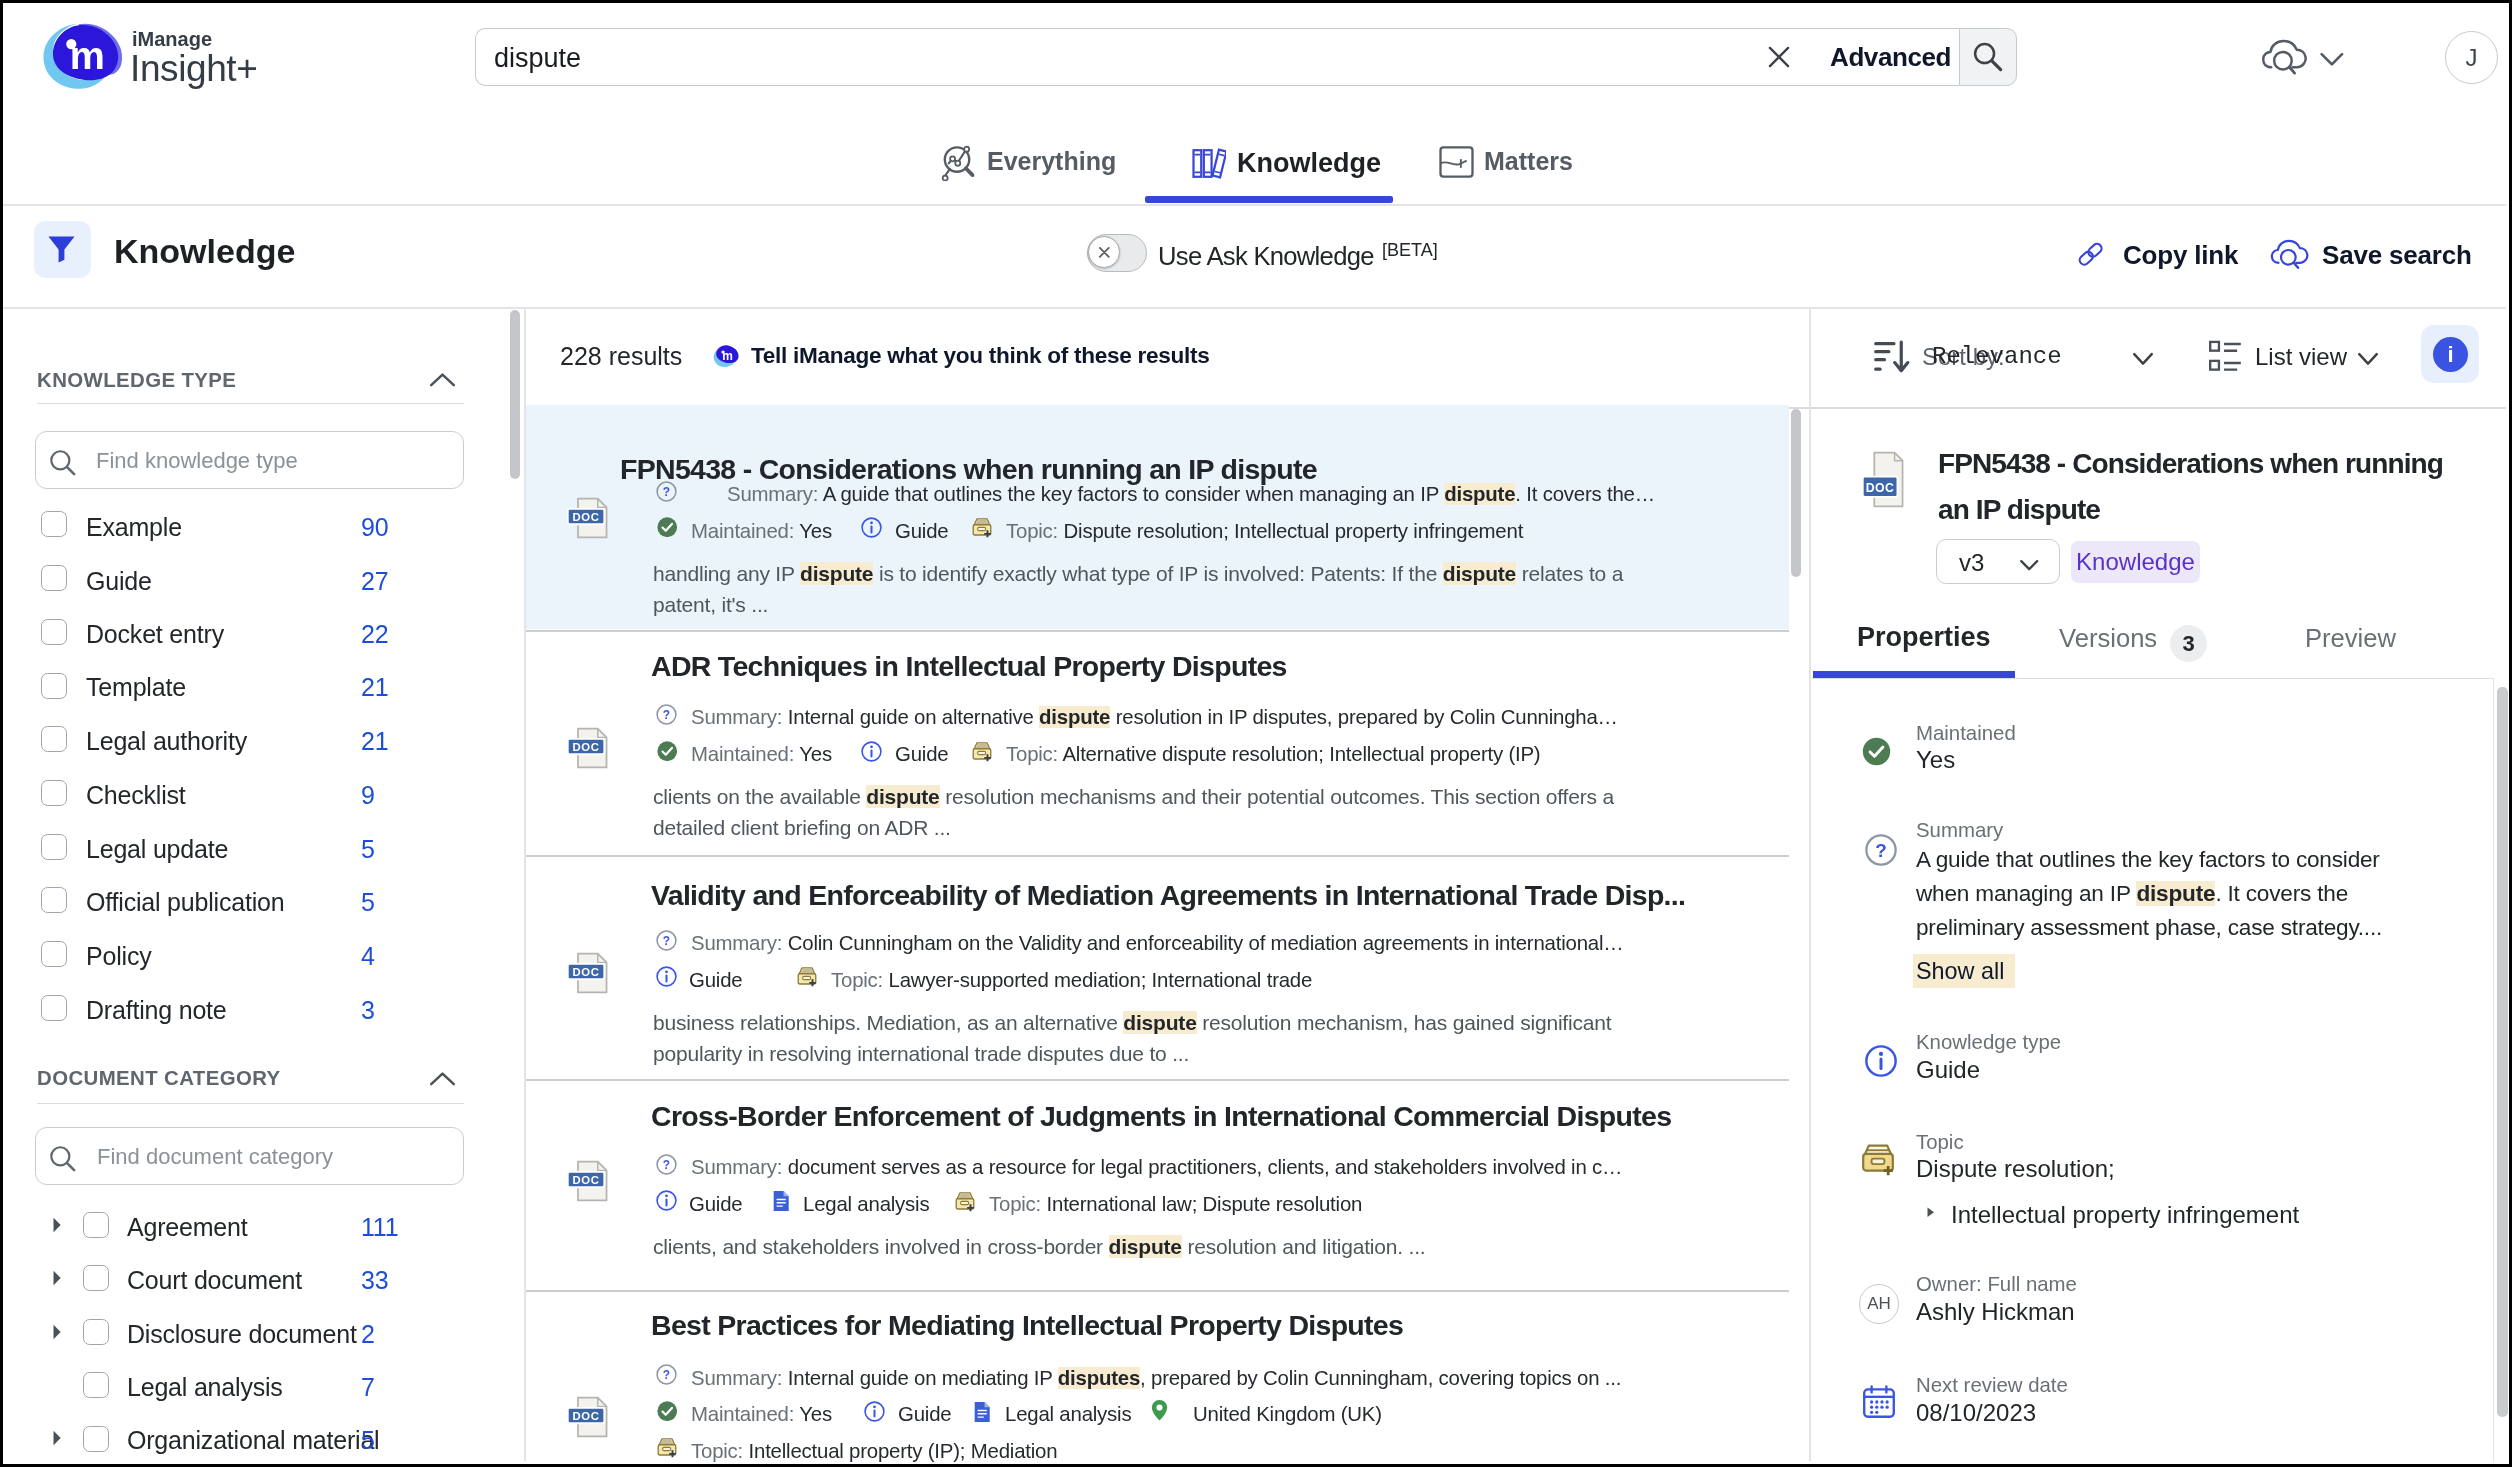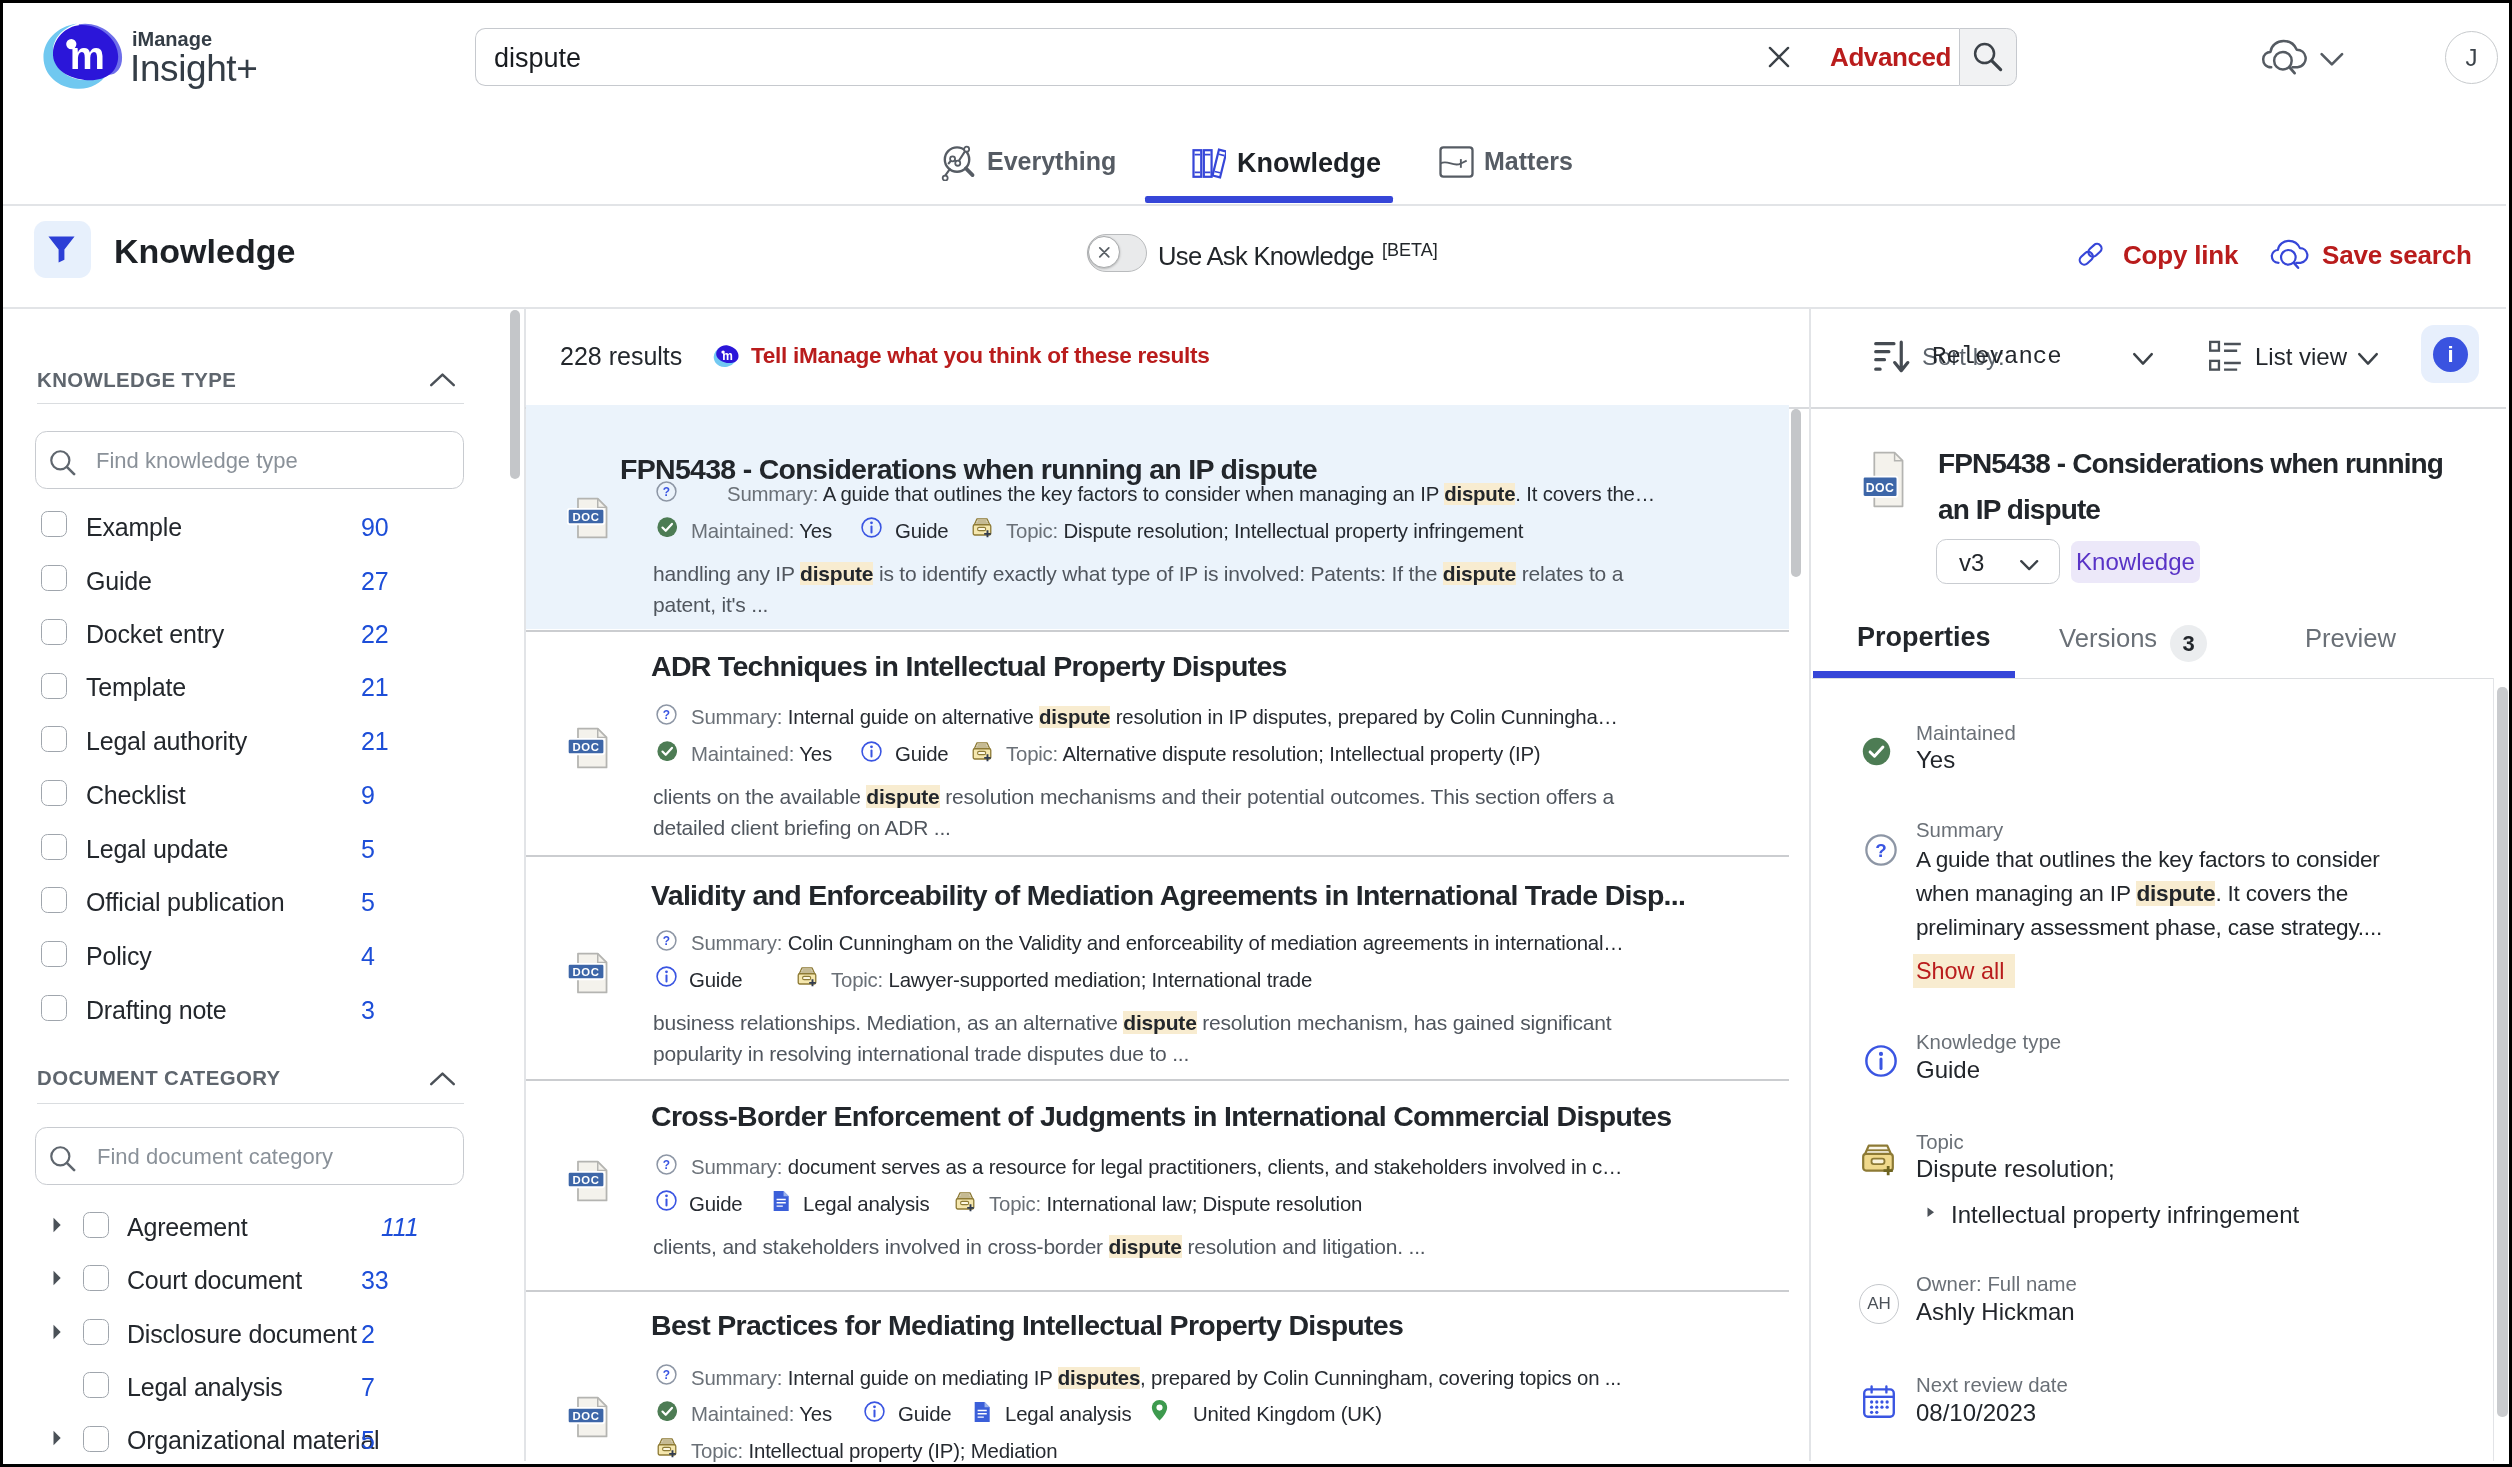--- a/index.html
+++ b/index.html
@@ -2,21 +2,21 @@
 <html style="font-size:11.7px"><head>
 <meta charset="utf-8">
 <style>
 * { margin:0; padding:0; box-sizing:border-box; }
 html,body { width:2512px; height:1468px; background:#000; overflow:hidden; }
 #app { position:absolute; left:0; top:0; width:2512px; height:1468px; background:#fff; overflow:hidden;
   font-family:"Liberation Sans", sans-serif; }
 .abs { position:absolute; }
 .hl { background:#f8ecd0; font-weight:bold; color:#22262b; }
 .ico { position:absolute; }
-.blue { color:#b91c1c; }
+.blue { color:#0f172a; }
 .divh { position:absolute; background:#cbcdd0; height:1.5px; }
 .divl { position:absolute; background:#e2e4e7; }
 .cb { position:absolute; width:25.6px; height:25.6px; border:1.8px solid #a0a6ad; border-radius:6.6px; background:#fff; }
 .sbox { position:absolute; border:1.5px solid #c8cbd0; border-radius:10.2px; background:#fff; }
 .srow-label { position:absolute; font-size:25px; color:#23272c; letter-spacing:-0.2px; }
 .srow-count { position:absolute; font-size:25px; color:#1d4ed8; text-align:left; width:102px; letter-spacing:-0.2px; }
 .mlbl { color:#6a7077; }
 .mval { color:#262a30; }
 .snip { position:absolute; font-size:21px; color:#50565e; line-height:31px; letter-spacing:-0.2px; white-space:nowrap; }
 .rtitle { position:absolute; font-size:28.5px; font-weight:bold; color:#22262b; letter-spacing:-0.7px; white-space:nowrap; }
@@ -172,21 +172,21 @@
 <svg class="ico" style="left:48px;top:1144px" width="29" height="29" viewBox="0 0 40 40">
         <circle cx="17" cy="17" r="12.5" fill="none" stroke="#5f666e" stroke-width="3"></circle>
         <path d="M26 26 L36 36" stroke="#5f666e" stroke-width="3.6" stroke-linecap="round"></path>
       </svg>
 <div class="abs" style="left:97px;top:1144px;font-size:22px;color:#8a9199;">Find document category</div>
 <svg class="ico" style="left:52px;top:1216px" width="10.2" height="18" viewBox="0 0 14 25">
         <path d="M2 2.5 L12 12.5 L2 22.5 Z" fill="#4b5158"></path>
       </svg>
 <div class="cb" style="left:83px;top:1212px;"></div>
 <div class="srow-label" style="left:127px;top:1213px;">Agreement</div>
-<div class="srow-count" style="left:381px;top:1213px;font-style:italic;">111</div>
+<div class="srow-count" style="left:361px;top:1213px;">111</div>
 <svg class="ico" style="left:52px;top:1269px" width="10.2" height="18" viewBox="0 0 14 25">
         <path d="M2 2.5 L12 12.5 L2 22.5 Z" fill="#4b5158"></path>
       </svg>
 <div class="cb" style="left:83px;top:1265px;"></div>
 <div class="srow-label" style="left:127px;top:1266px;">Court document</div>
 <div class="srow-count" style="left:361px;top:1266px;">33</div>
 <svg class="ico" style="left:52px;top:1323px" width="10.2" height="18" viewBox="0 0 14 25">
         <path d="M2 2.5 L12 12.5 L2 22.5 Z" fill="#4b5158"></path>
       </svg>
 <div class="cb" style="left:83px;top:1319px;"></div>

